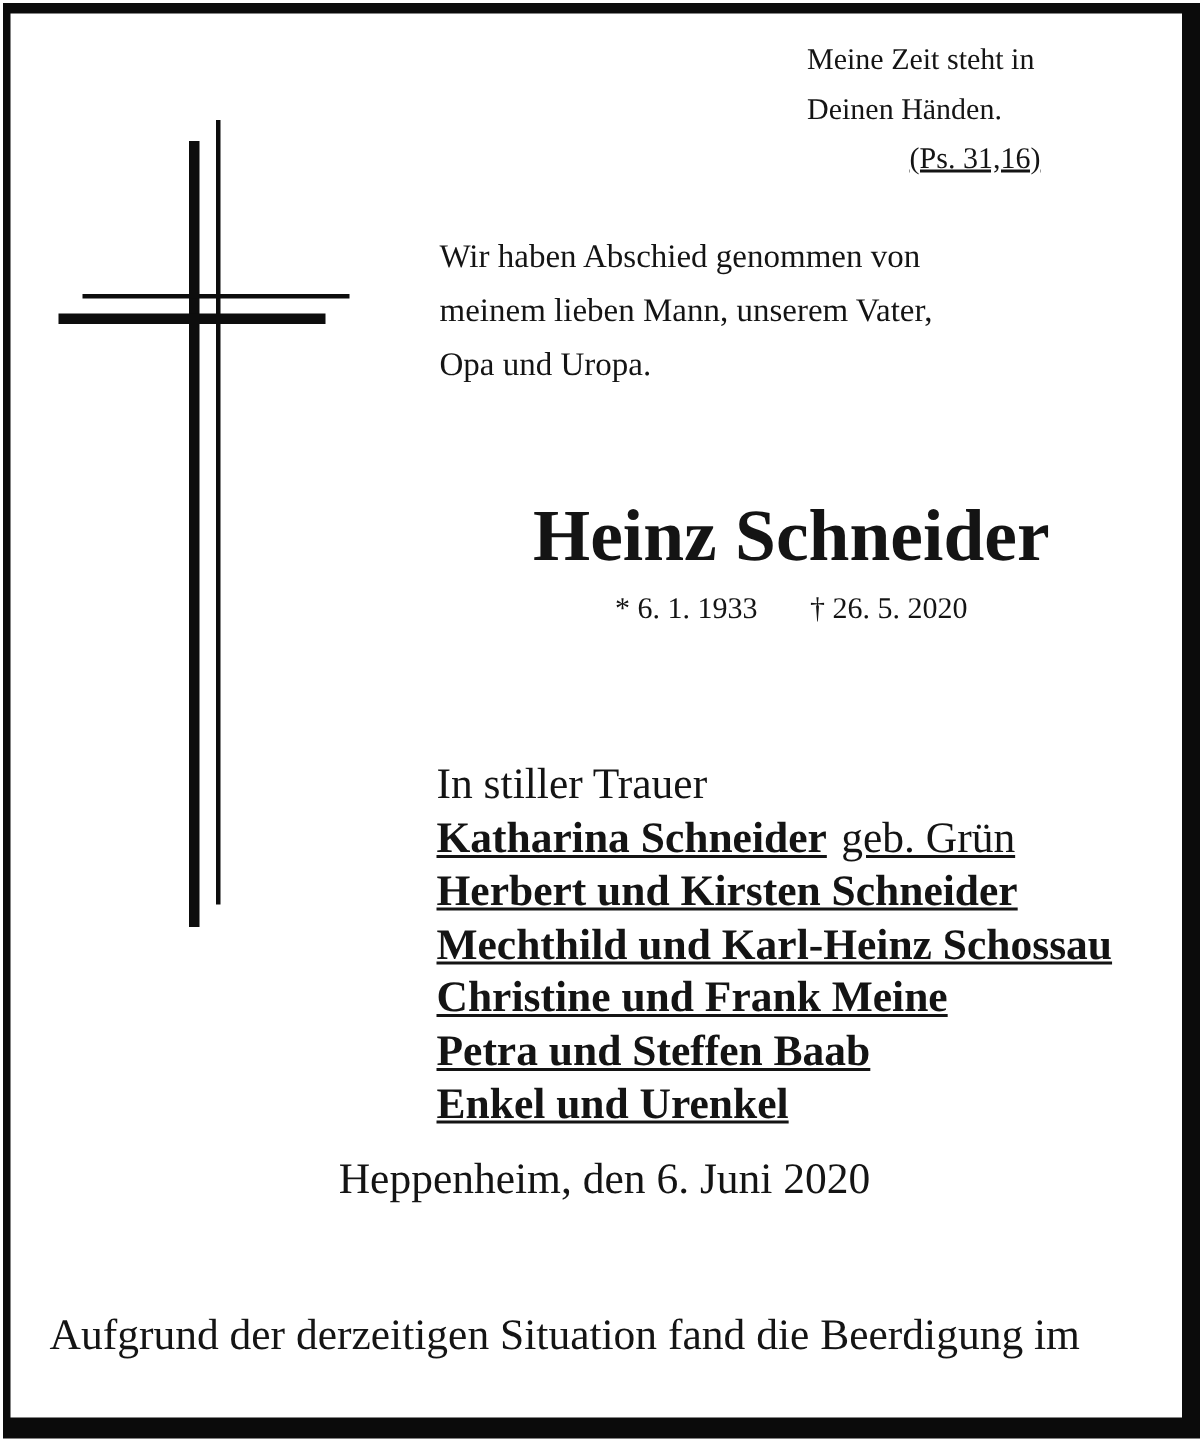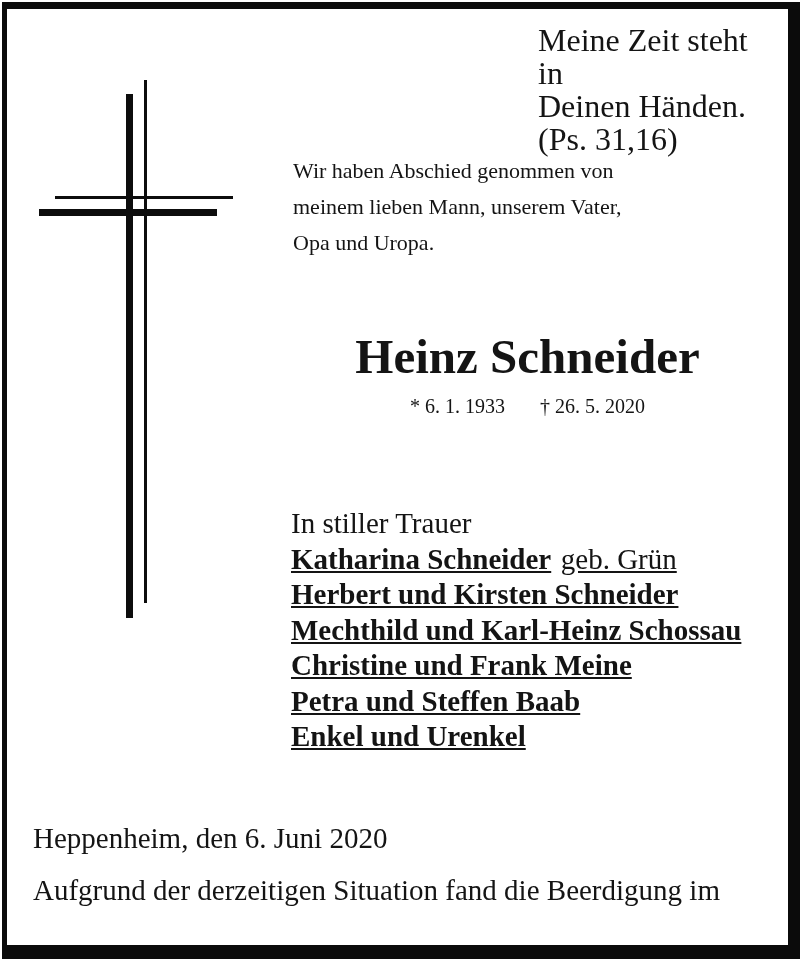--- a/index.html
+++ b/index.html
@@ -31,25 +31,25 @@
   .cross-v-thin  { left: 144px; top: 80px;  width: 3px;   height: 523px; }
   .cross-v-thick { left: 126px; top: 94px;  width: 7px;   height: 524px; }
   .cross-h-thin  { left: 55px;  top: 196px; width: 178px; height: 3px; }
   .cross-h-thick { left: 39px;  top: 209px; width: 178px; height: 7px; }
 
   .quote-block {
     position: absolute;
     left: 538px;
     top: 24px;
     width: 224px;
-    font-size: 32px;
+    font-size: 20px;
     line-height: 33px;
     text-align: left;
   }
-  .quote-ref { text-align: left; }
+  .quote-ref { text-align: center; text-decoration: underline; }
 
   .intro-block {
     position: absolute;
     left: 293px;
     top: 153px;
     width: 470px;
     font-size: 22px;
     line-height: 36px;
   }
 
@@ -85,24 +85,25 @@
     line-height: 35.5px;
     white-space: nowrap;
   }
   .mourner-heading { font-weight: normal; }
   .mourner-line { font-weight: bold; text-decoration: underline; }
   .mourner-suffix { font-weight: normal; margin-left: 0.33em; }
 
   .place-date-block {
     position: absolute;
     left: 33px;
-    top: 820px;
+    top: 768px;
     width: 740px;
     font-size: 29px;
     line-height: 36px;
+    text-align: center;
   }
   .closing-block {
     position: absolute;
     left: 33px;
     top: 872px;
     width: 745px;
     font-size: 29px;
     line-height: 36px;
   }
 </style>

